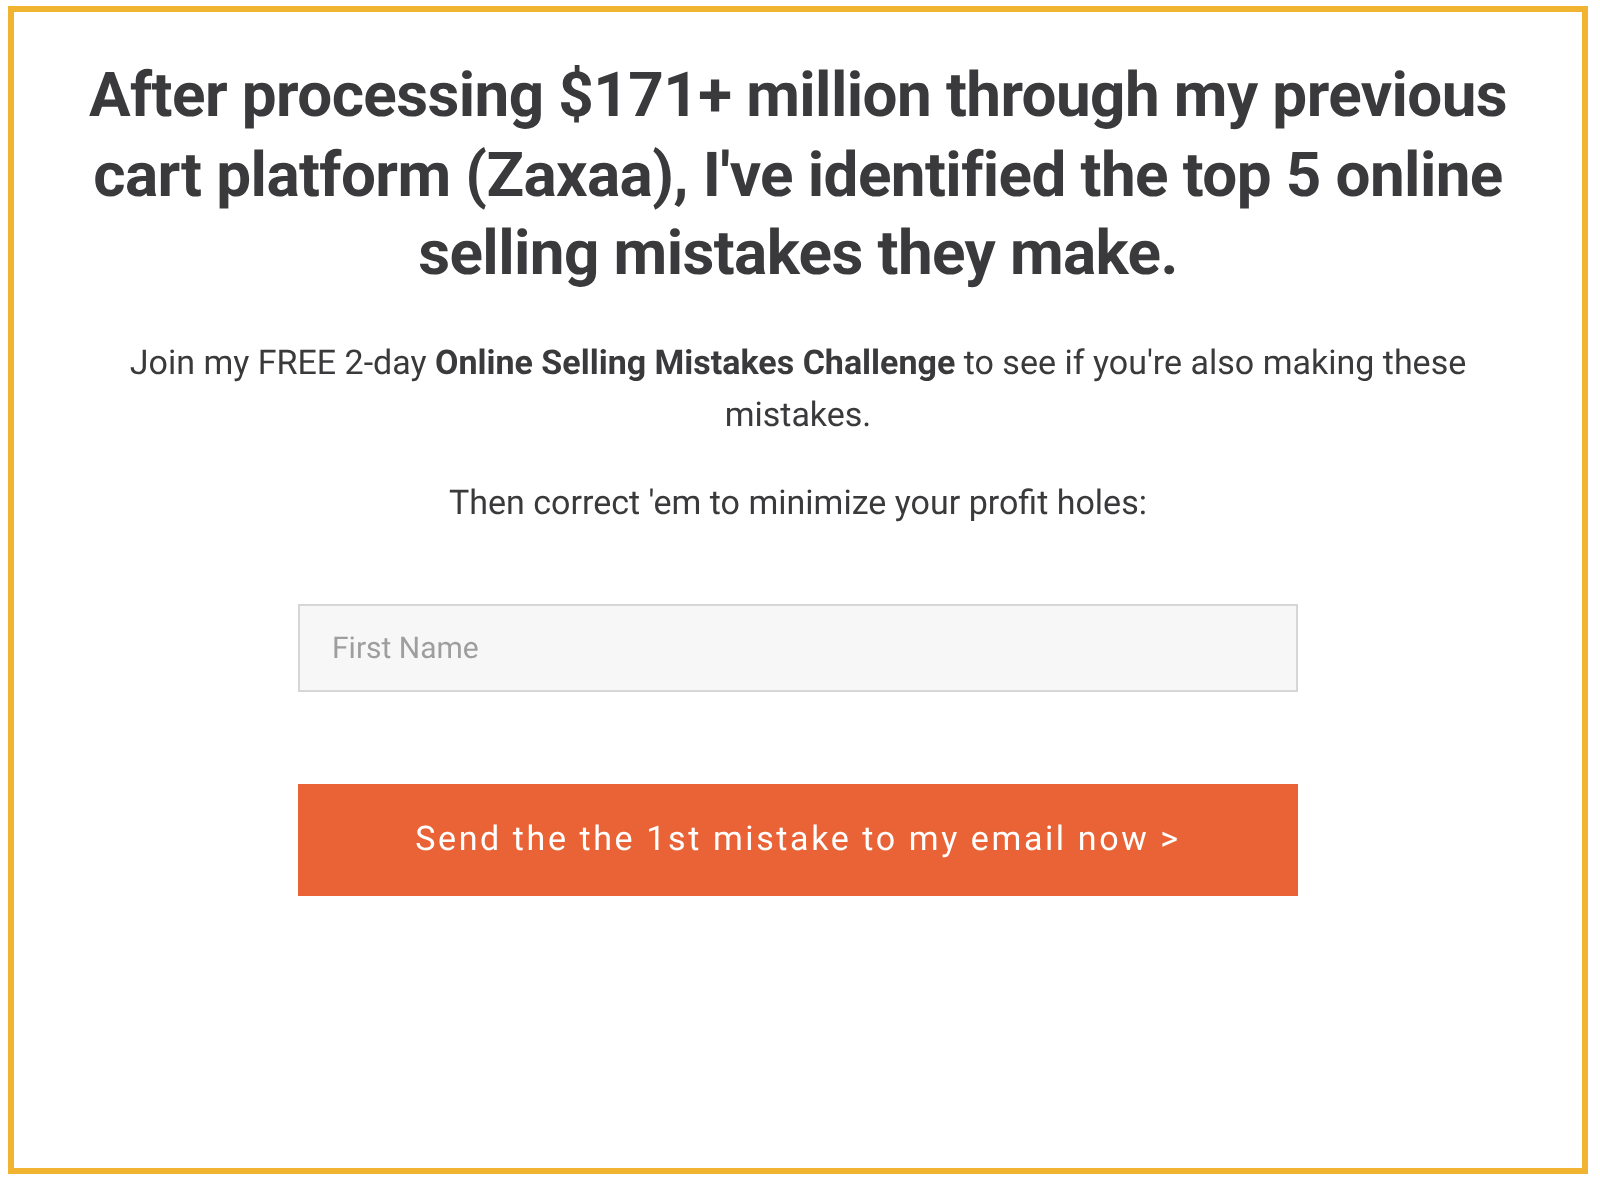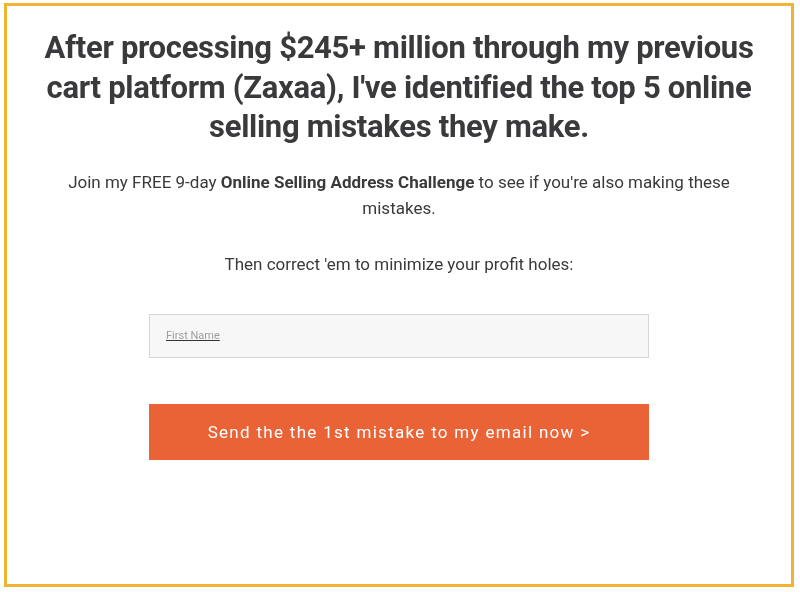--- a/index.html
+++ b/index.html
@@ -36,65 +36,64 @@
       text-align: center;
       margin-top: 22px;
       padding: 0 20px;
       font-weight: 400;
     }
     .subhead .bold { font-weight: 700; }
     .followup {
       color: #3a3a3c;
       font-size: 17px;
       text-align: center;
-      margin-top: 32px;
+      margin-top: 20px;
       font-weight: 400;
     }
     .form {
       width: 500px;
       margin-top: 40px;
       display: flex;
       flex-direction: column;
       gap: 16px;
     }
     .field {
       width: 100%;
       height: 44px;
       background: #f7f7f7;
       border: 1px solid #d6d6d6;
       padding: 0 16px;
-      font-size: 11px;
+      font-size: 15px;
       color: #333;
       outline: none;
       font-family: inherit;
-      text-decoration: underline;
     }
     .field::placeholder { color: #9e9e9e; }
     .submit {
       width: 100%;
       height: 56px;
       background: #ea6336;
       border: none;
       color: #ffffff;
       font-size: 17px;
       letter-spacing: 1.3px;
       font-weight: 400;
       cursor: pointer;
       margin-top: 30px;
       font-family: inherit;
     }
   </style>
 </head>
 <body>
 
 <div class="frame">
-  <h1 class="headline">After processing $245+ million through my previous cart platform (Zaxaa), I've identified the top 5 online selling mistakes they make.</h1>
+  <h1 class="headline">After processing $171+ million through my previous cart platform (Zaxaa), I've identified the top 5 online selling mistakes they make.</h1>
 
   <p class="subhead">
-    <span>Join my FREE 9-day </span><span class="bold">Online Selling Address Challenge</span><span> to see if you're also making these mistakes.</span>
+    <span>Join my FREE 2-day </span><span class="bold">Online Selling Mistakes Challenge</span><span> to see if you're also making these mistakes.</span>
   </p>
 
   <p class="followup">Then correct 'em to minimize your profit holes:</p>
 
   <div class="form">
     <input class="field" type="text" placeholder="First Name" style="">
     <button class="submit">Send the the 1st mistake to my email now &gt;</button>
   </div>
 </div>
 

